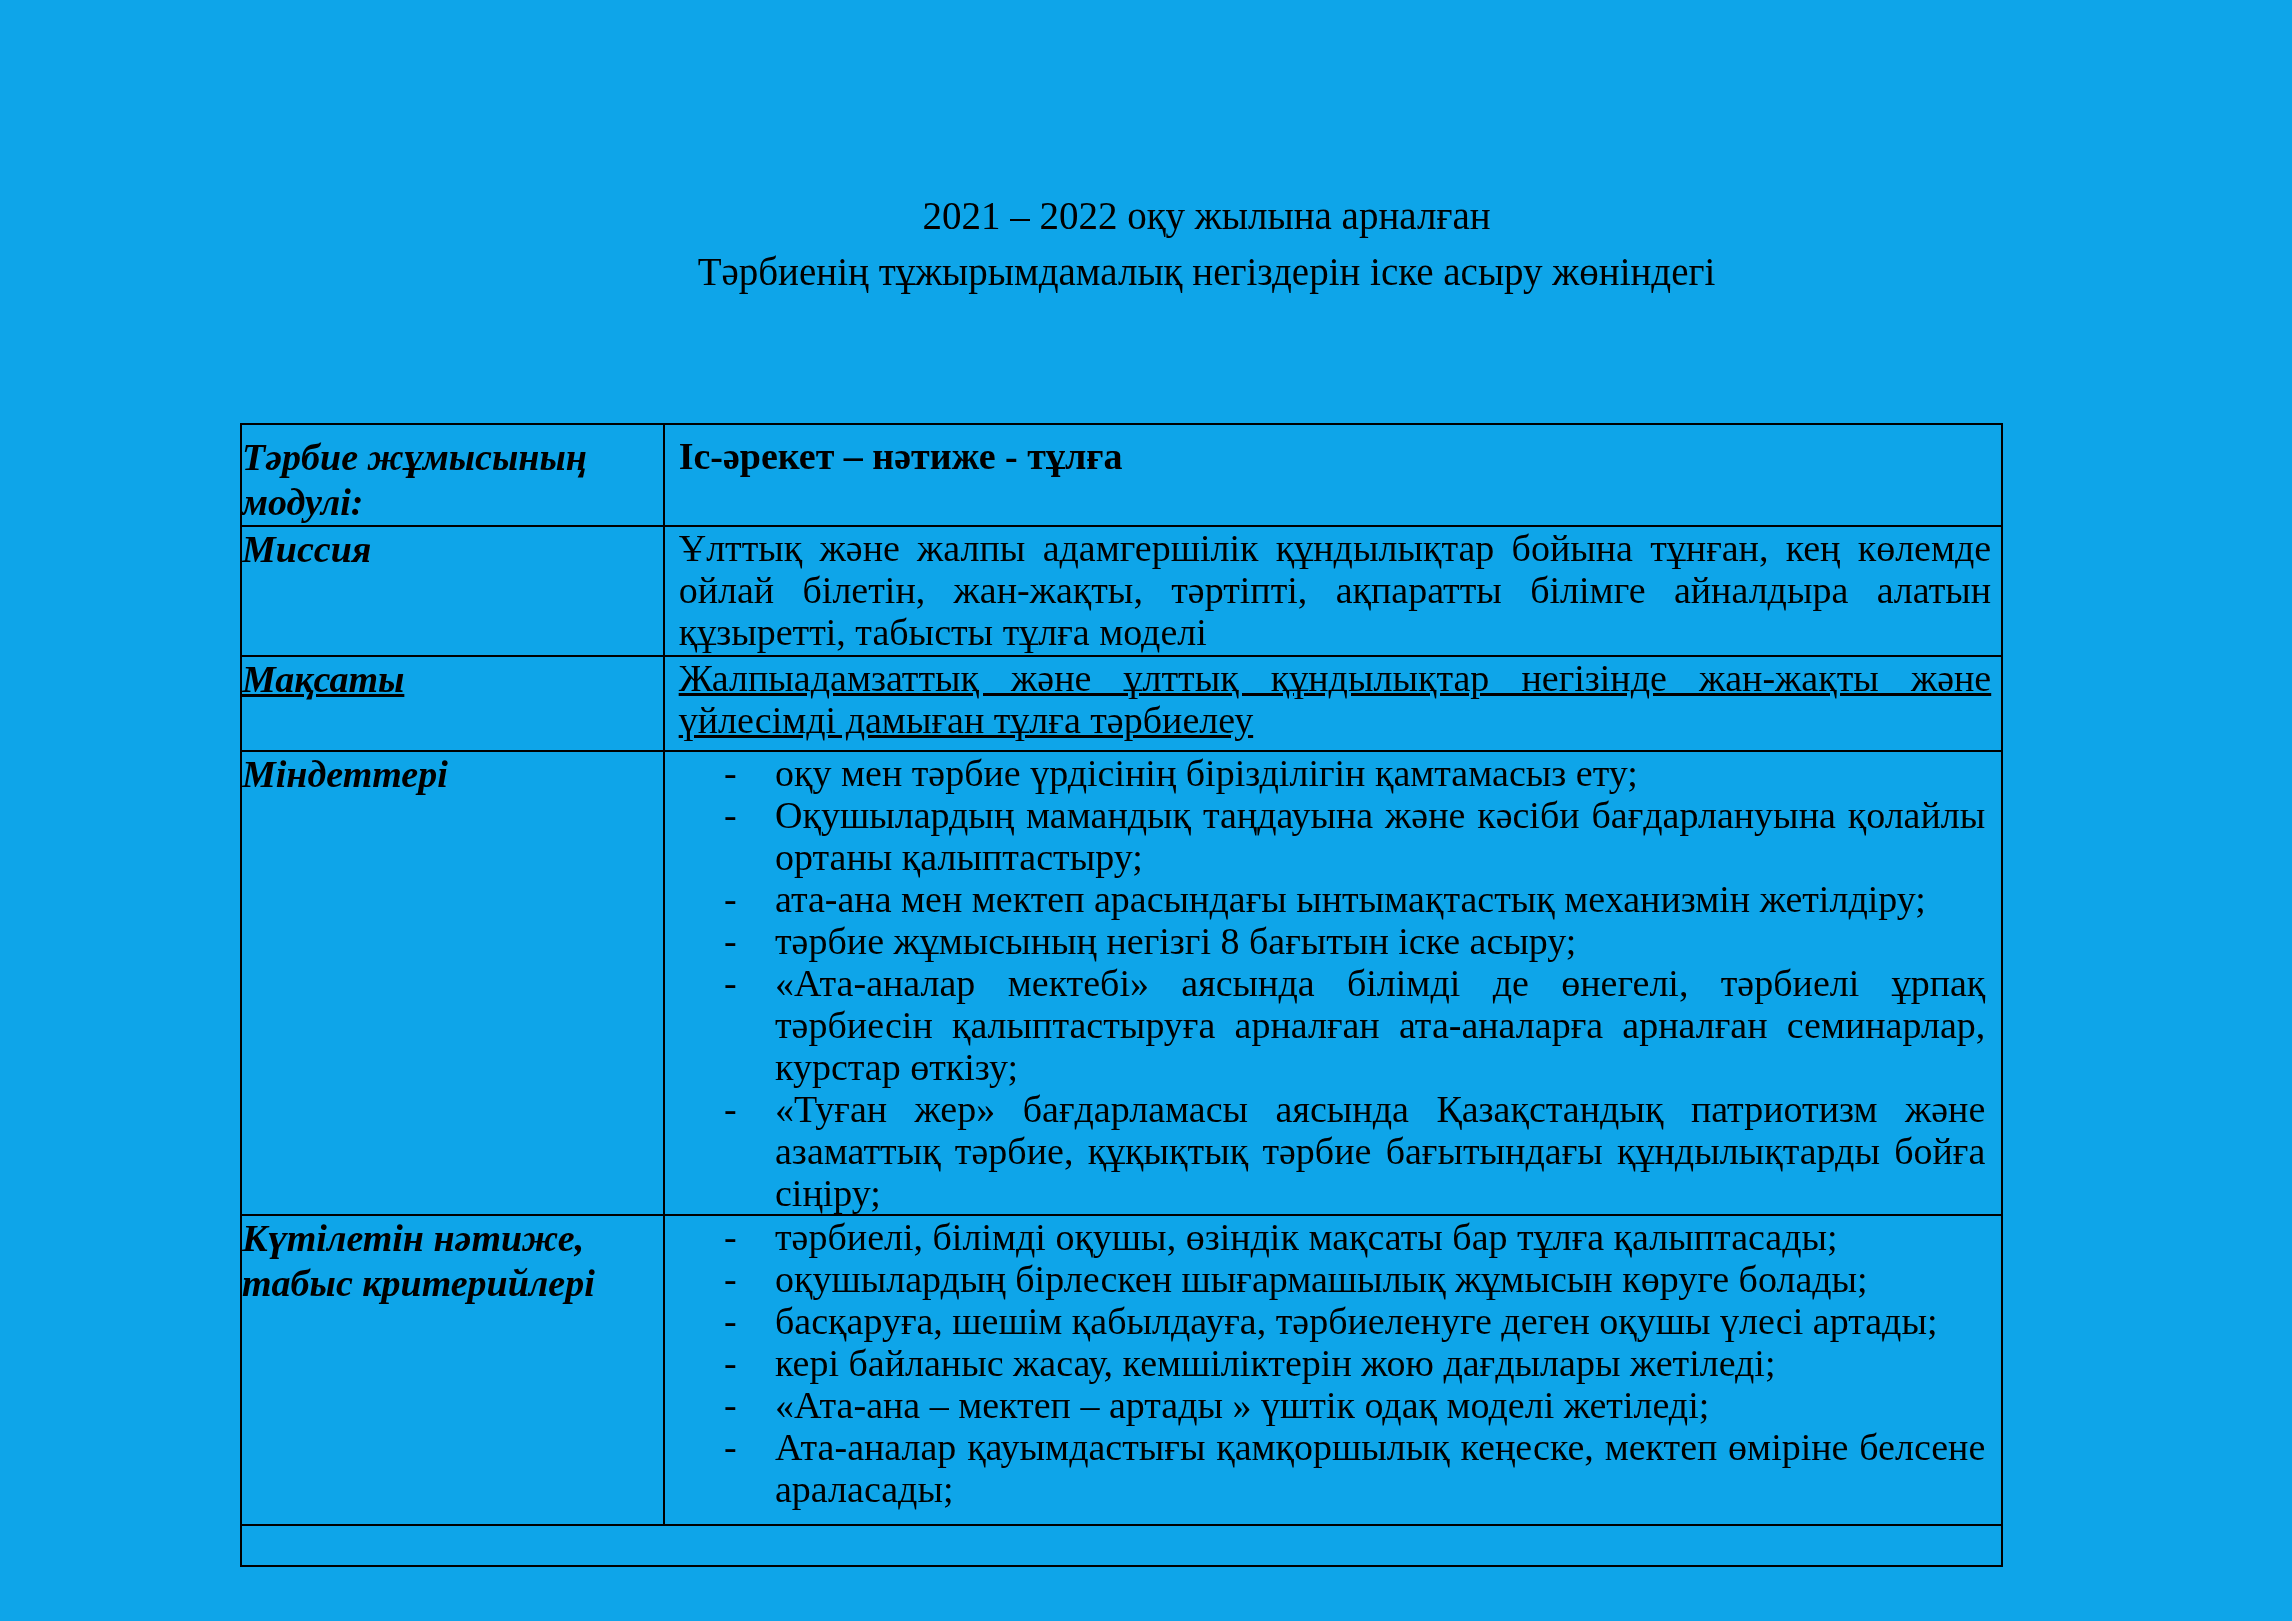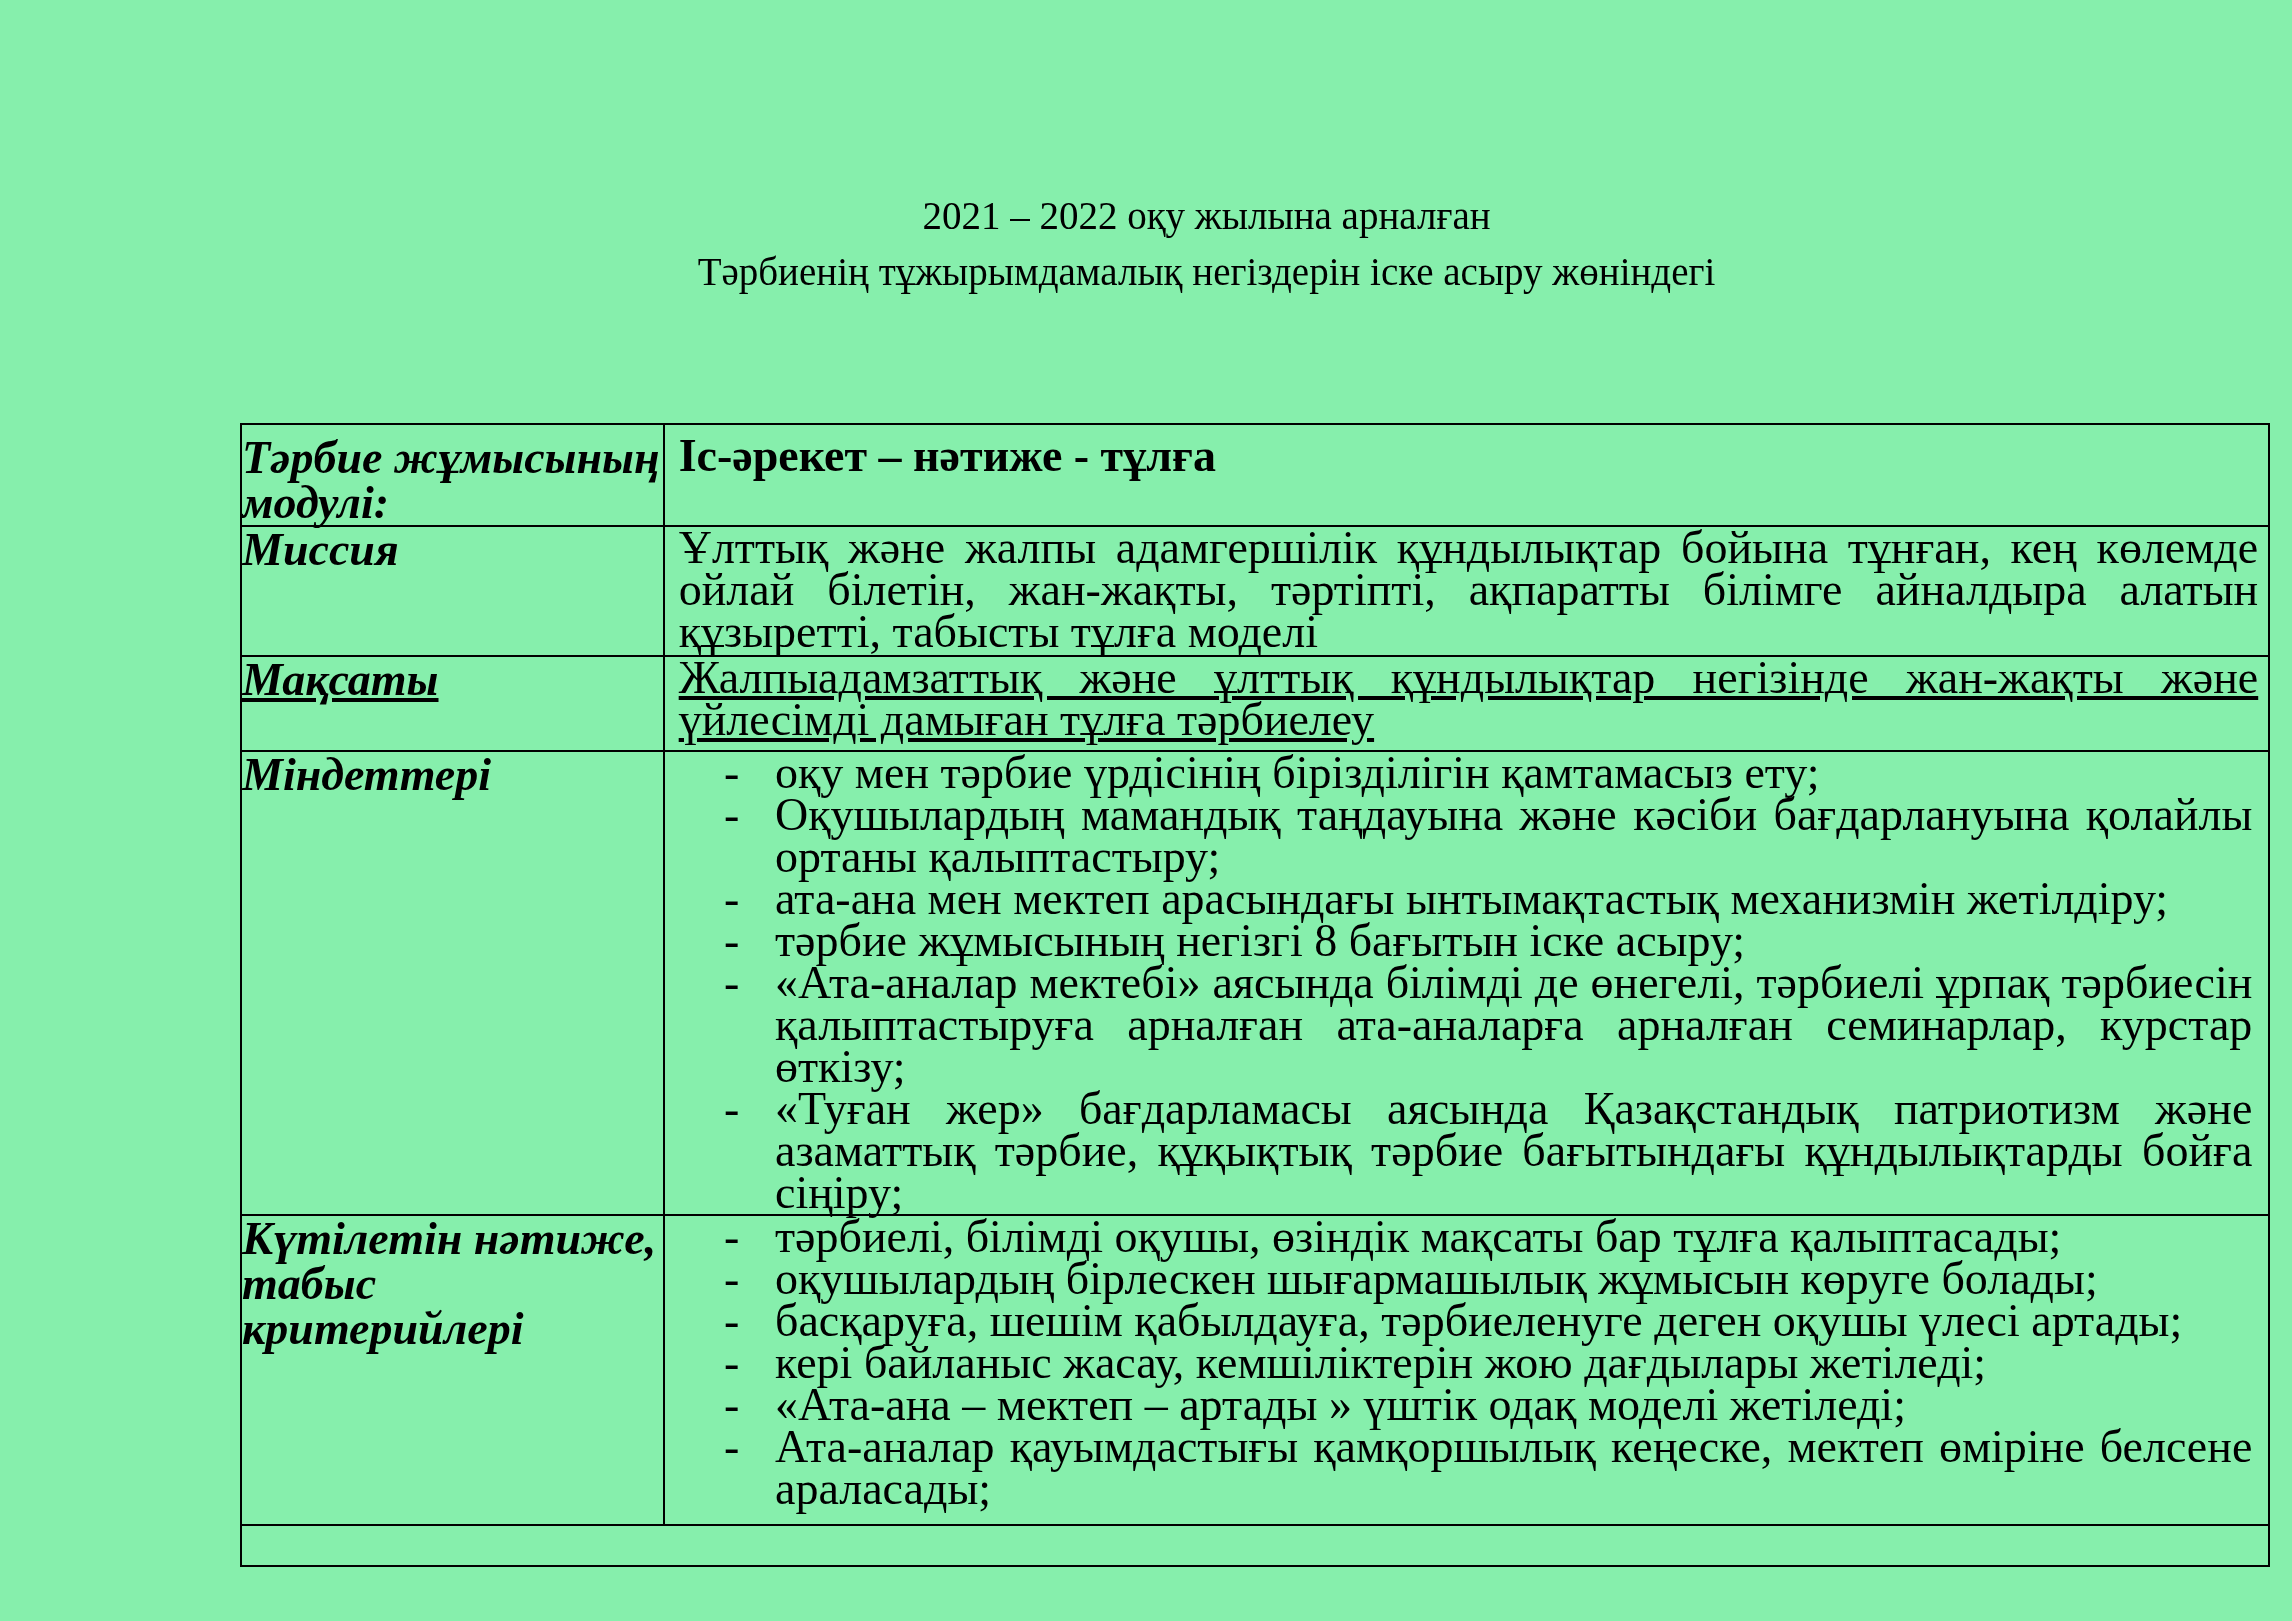--- a/index.html
+++ b/index.html
@@ -4,21 +4,21 @@
 <style>
   html, body {
     margin: 0;
     padding: 0;
     background: #ffffff;
   }
   .page {
     position: relative;
     width: 2293px;
     height: 1621px;
-    background: #86efac;
+    background: #0ea5e9;
     color: #000000;
     font-family: "Liberation Serif", "DejaVu Serif", serif;
     overflow: hidden;
   }
   .title-block {
     position: absolute;
     left: 240px;
     top: 188px;
     width: 1933px;
     text-align: center;
@@ -26,24 +26,24 @@
     line-height: 56px;
     color: #000000;
   }
   .title-line { white-space: nowrap; }
   .title-line.bold { font-weight: bold; }
 
   table.plan-table {
     position: absolute;
     left: 240px;
     top: 423px;
-    width: 2030px;
+    width: 1763px;
     border-collapse: collapse;
     table-layout: fixed;
-    font-size: 46px;
+    font-size: 38px;
     line-height: 42px;
     color: #000000;
   }
   table.plan-table td {
     border: 2.9px solid #000000;
     vertical-align: top;
     padding: 0;
   }
   td.c1 {
     width: 421px;

